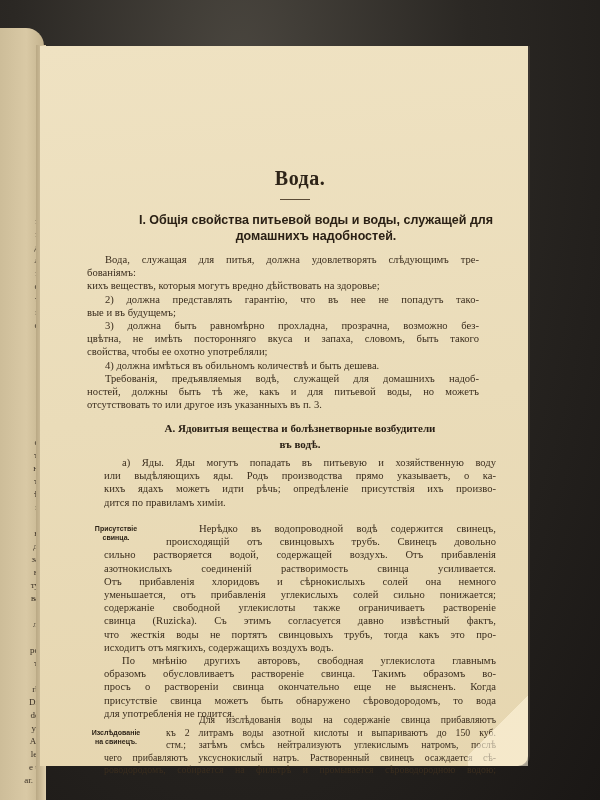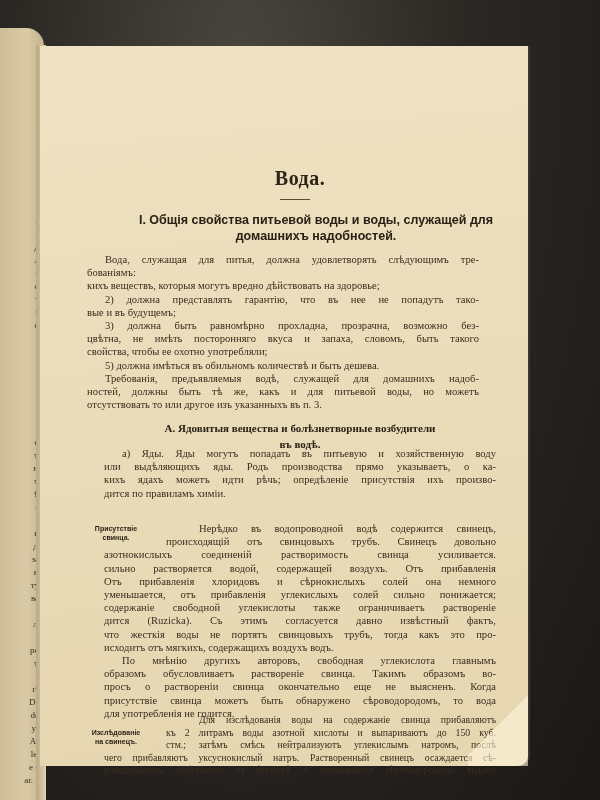--- a/index.html
+++ b/index.html
@@ -96,52 +96,52 @@
 
     <div class="para" style="top:207px; left:7px;">
       <span class="ln indent">Вода, служащая для питья, должна удовлетворять слѣдующимъ тре-</span>
       <span class="ln last">бованіямъ:</span>
       <span class="ln last">кихъ веществъ, которыя могутъ вредно дѣйствовать на здоровье;</span>
       <span class="ln indent">2) должна представлять гарантію,  что въ нее  не попадутъ тако-</span>
       <span class="ln last">вые и въ будущемъ;</span>
       <span class="ln indent">3) должна быть равномѣрно прохладна, прозрачна, возможно без-</span>
       <span class="ln">цвѣтна, не имѣть посторонняго вкуса и запаха, словомъ, быть такого</span>
       <span class="ln last">свойства, чтобы ее охотно употребляли;</span>
-      <span class="ln indent last">5) должна имѣться въ обильномъ количествѣ и быть дешева.</span>
+      <span class="ln indent last">4) должна имѣться въ обильномъ количествѣ и быть дешева.</span>
       <span class="ln indent">Требованія, предъявляемыя водѣ, служащей для домашнихъ надоб-</span>
       <span class="ln">ностей, должны быть тѣ же, какъ  и для питьевой  воды, но можетъ</span>
       <span class="ln last">отсутствовать то или другое изъ указанныхъ въ п. 3.</span>
     </div>
 
     <div class="sub-heading" style="top:374px;">
       <div>А. Ядовитыя  вещества  и  болѣзнетворные  возбудители</div>
       <div>въ водѣ.</div>
     </div>
 
-    <div class="para" style="top:401px; left:24px;">
+    <div class="para" style="top:410px; left:24px;">
       <span class="ln indent">а) Яды. Яды могутъ попадать въ питьевую и хозяйственную воду</span>
       <span class="ln">или выдѣляющихъ яды. Родъ производства прямо  указываетъ, о ка-</span>
       <span class="ln">кихъ ядахъ можетъ идти рѣчь; опредѣленіе присутствія ихъ произво-</span>
       <span class="ln last">дится по правиламъ химіи.</span>
     </div>
 
     <div class="margin-note" style="top:478px; left:8px;">
       <div>Присутствіе</div>
       <div>свинца.</div>
     </div>
 
     <div class="para" style="top:476px; left:24px;">
       <span class="ln" style="padding-left:95px;">Нерѣдко  въ водопроводной водѣ  содержится свинецъ,</span>
       <span class="ln" style="padding-left:62px;">происходящій отъ свинцовыхъ трубъ.  Свинецъ довольно</span>
+      <span class="ln">сильно  растворяется  водой, содержащей  воздухъ. Отъ прибавленія</span>
       <span class="ln">азотнокислыхъ    соединеній    растворимость    свинца    усиливается.</span>
-      <span class="ln">сильно  растворяется  водой, содержащей  воздухъ. Отъ прибавленія</span>
       <span class="ln">Отъ  прибавленія  хлоридовъ  и  сѣрнокислыхъ  солей  она  немного</span>
       <span class="ln">уменьшается, отъ прибавленія углекислыхъ солей  сильно понижается;</span>
       <span class="ln">содержаніе свободной углекислоты  также ограничиваетъ  растворенiе</span>
-      <span class="ln">дится (Ruzicka).  Съ этимъ согласуется  давно извѣстный фактъ,</span>
+      <span class="ln">свинца (Ruzicka).  Съ этимъ согласуется  давно извѣстный фактъ,</span>
       <span class="ln">что жесткія воды не портятъ свинцовыхъ трубъ, тогда какъ это про-</span>
       <span class="ln last">исходитъ отъ мягкихъ, содержащихъ воздухъ водъ.</span>
       <span class="ln indent">По мнѣнію другихъ авторовъ,  свободная  углекислота  главнымъ</span>
       <span class="ln">образомъ обусловливаетъ  растворенiе свинца.  Такимъ образомъ во-</span>
       <span class="ln">просъ о растворенiи свинца  окончательно  еще не выясненъ. Когда</span>
       <span class="ln">присутствіе свинца можетъ быть обнаружено сѣроводородомъ, то вода</span>
       <span class="ln last">для употребленія не годится.</span>
     </div>
 
     <div class="margin-note" style="top:682px; left:8px;">

